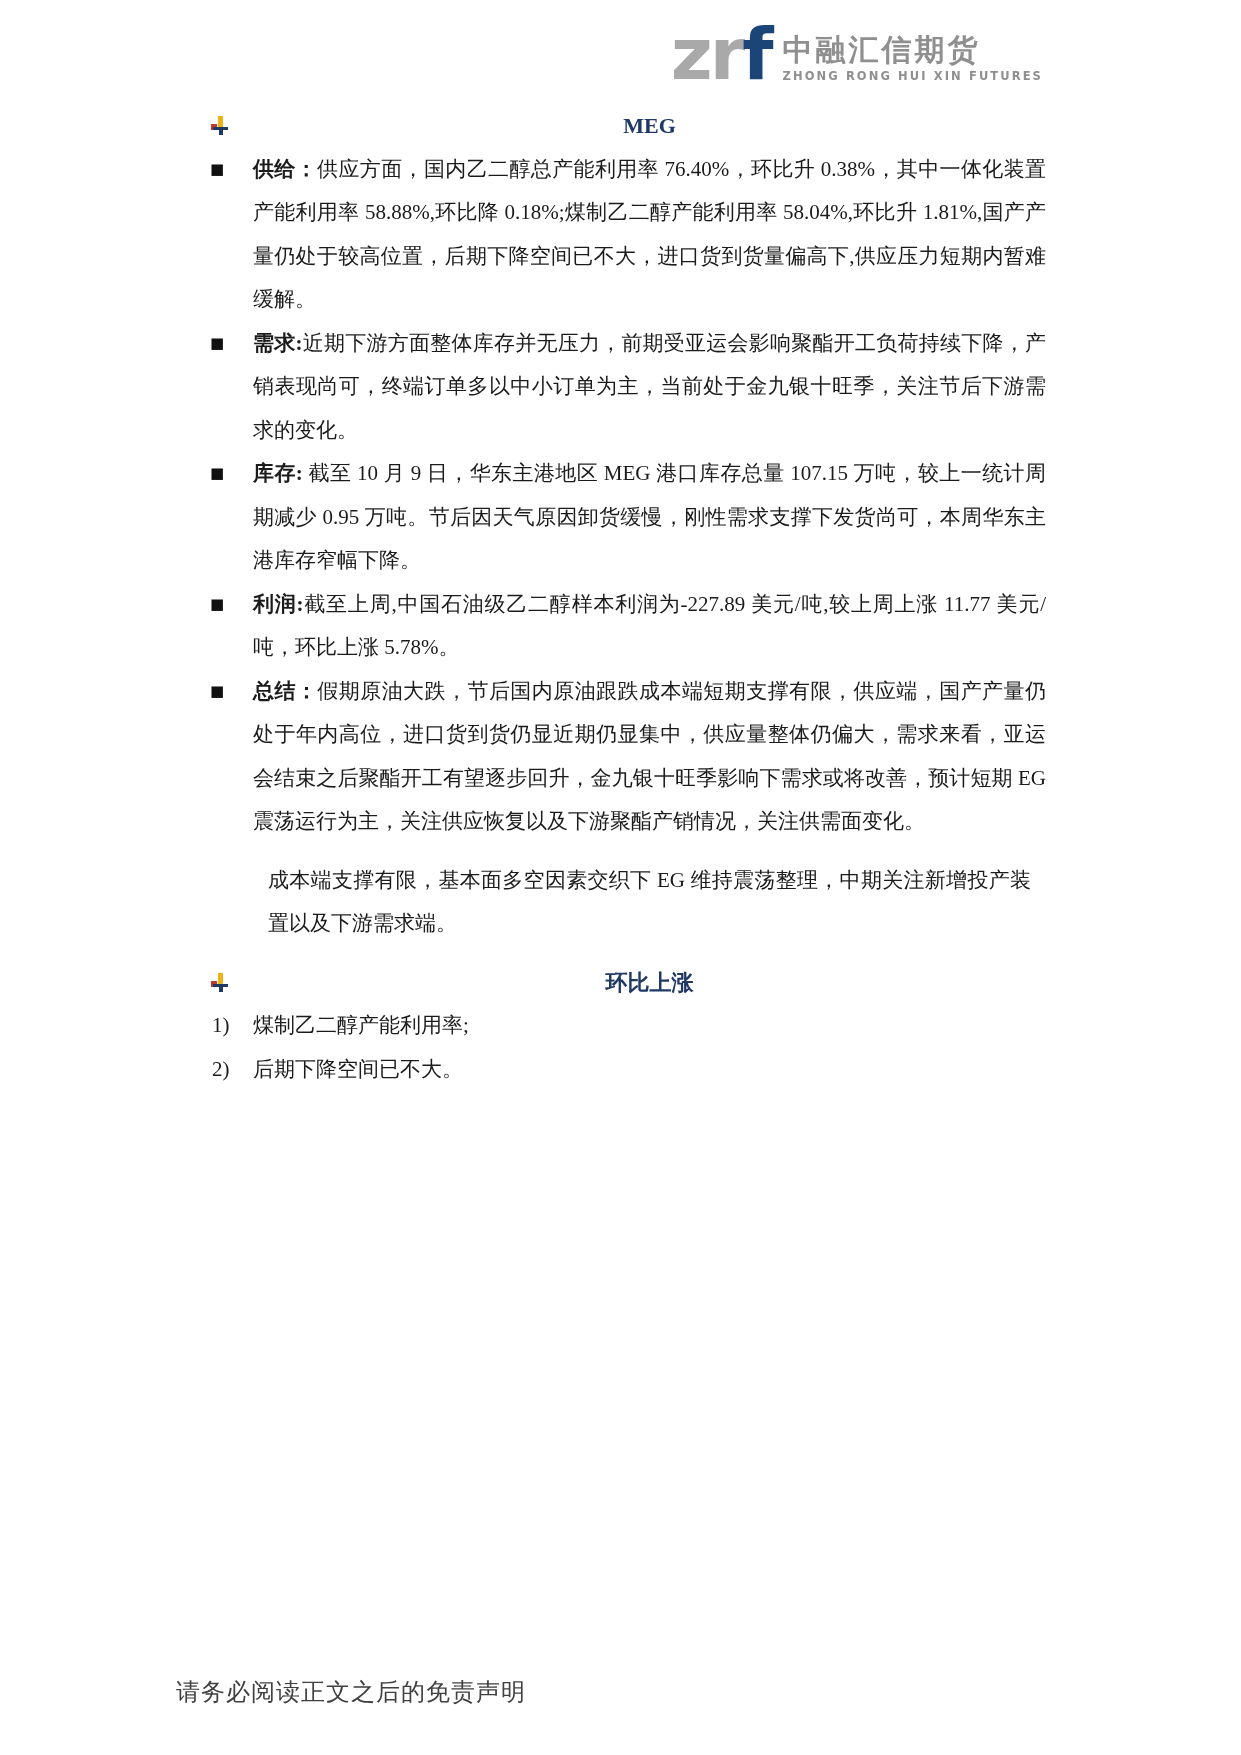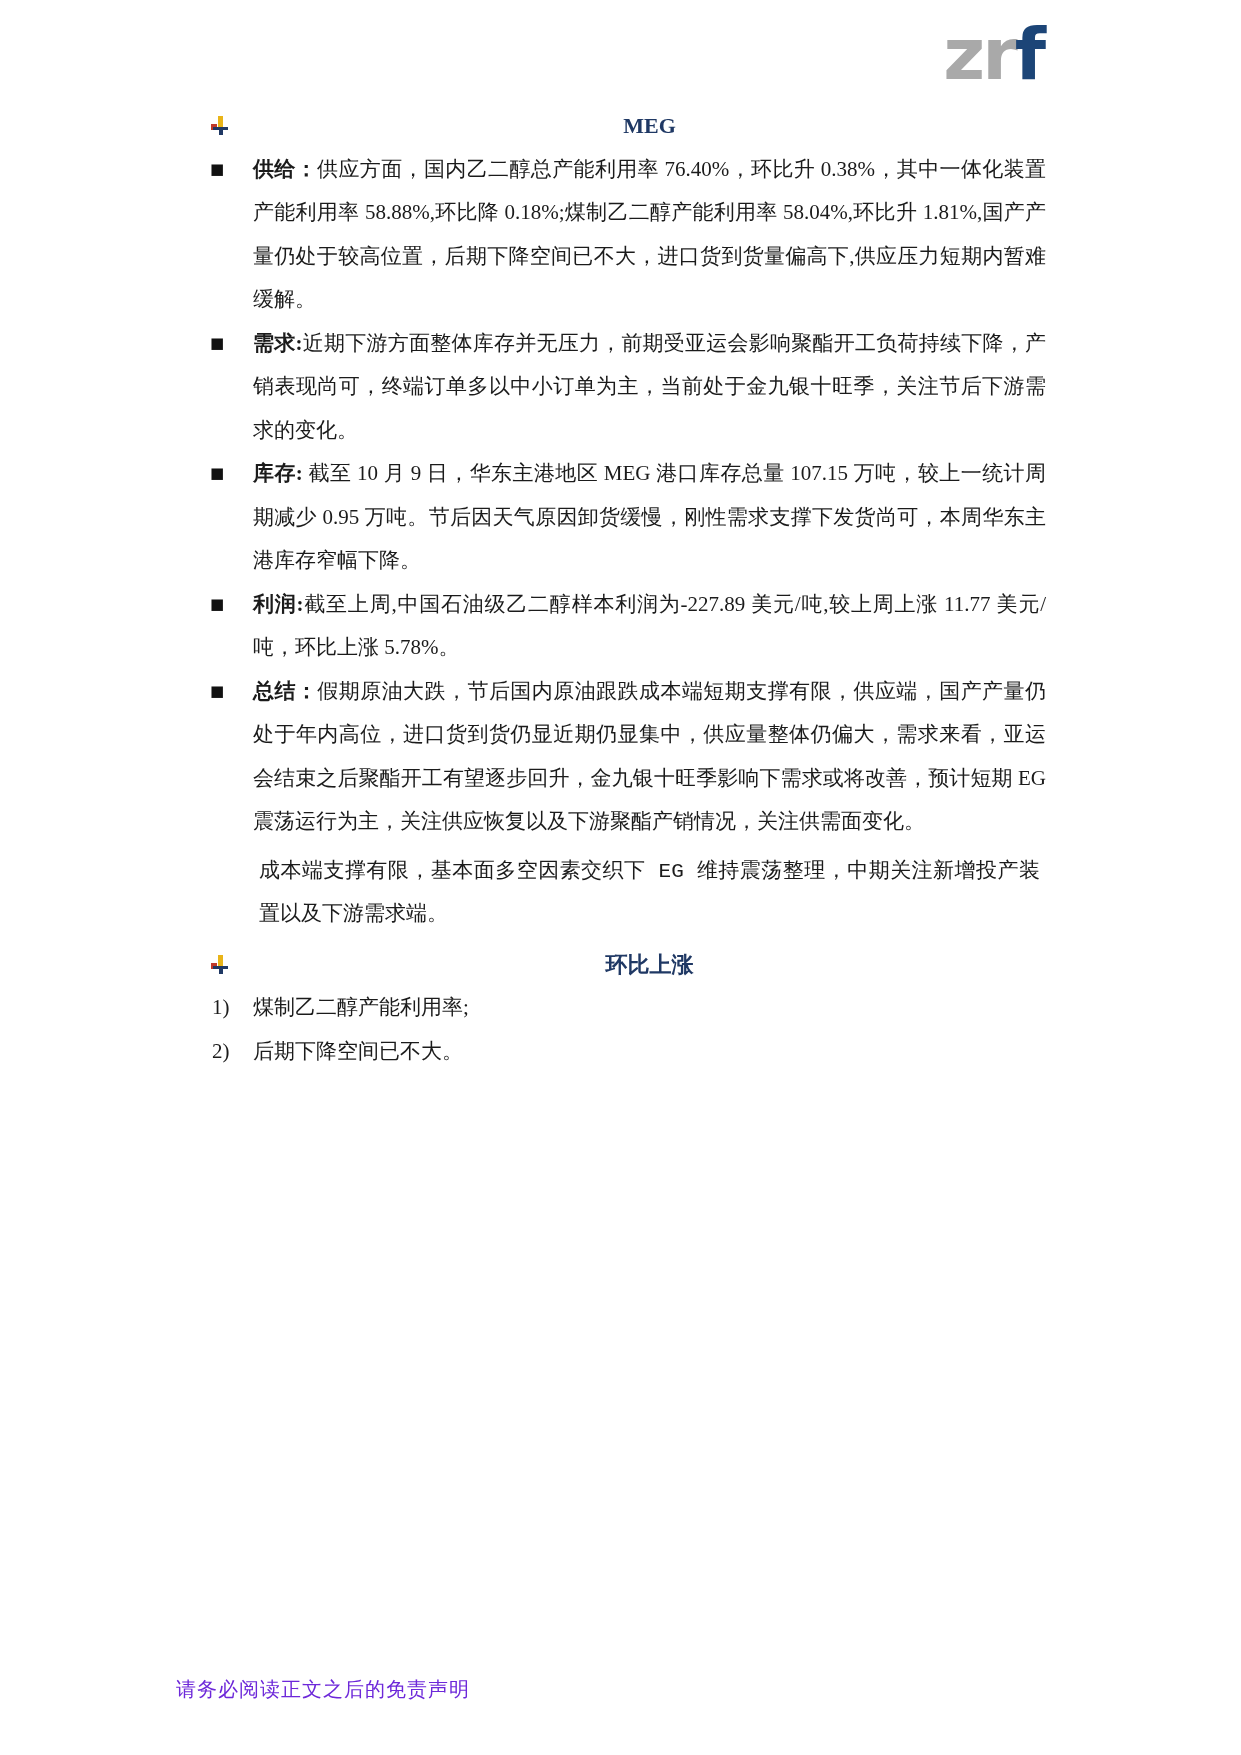--- a/index.html
+++ b/index.html
@@ -50,37 +50,41 @@
   .sec-icon { position:absolute; left:1px; top:12px; width:19px; height:19px; }
 
   .bullet { position:relative; padding-left:43px; margin:0; text-align:justify; }
   .sq {
     position:absolute; left:0; top:0;
     font-family:"DejaVu Sans","Liberation Sans",sans-serif;
     font-size:15px; color:#111111;
   }
   .bullet b, .blabel { font-weight:bold; }
 
-  .plain { padding-left:43px; margin:6px; text-align:justify;font-family:Liberation Mono, monospace; }
+  .plain { padding-left:43px; margin:15px; text-align:justify; }
 
   .risk-item { position:relative; padding-left:43px; margin:0; text-align:left; }
   .risk-item .num { position:absolute; left:2px; }
 
   .footer {
     position:absolute; left:176px; top:1676px;
-    font-size:20px; color:#6d28d9; letter-spacing:1px;text-align:right;
+    font-size:24px; color:#404040; letter-spacing:1px;text-align:right;
   }
 </style>
 </head>
 <body>
 
 <div class="page">
 
   <div class="logo">
     <div class="logo-zrf"><span>zr</span><span class="f">f</span></div>
+    <div class="logo-names">
+      <div class="logo-cn">中融汇信期货</div>
+      <div class="logo-en">ZHONG RONG HUI XIN FUTURES</div>
+    </div>
   </div>
 
   <div class="content">
 
     <h2 class="sec-h">
       <svg class="sec-icon" viewBox="0 0 19 19">
         <rect x="7" y="0" width="5" height="11" fill="#e9b418"></rect>
         <rect x="0" y="8" width="6" height="6" fill="#c0392b"></rect>
         <rect x="2" y="11" width="15" height="3" fill="#1f3864"></rect>
         <rect x="8" y="11" width="4" height="8" fill="#1f3864"></rect>

